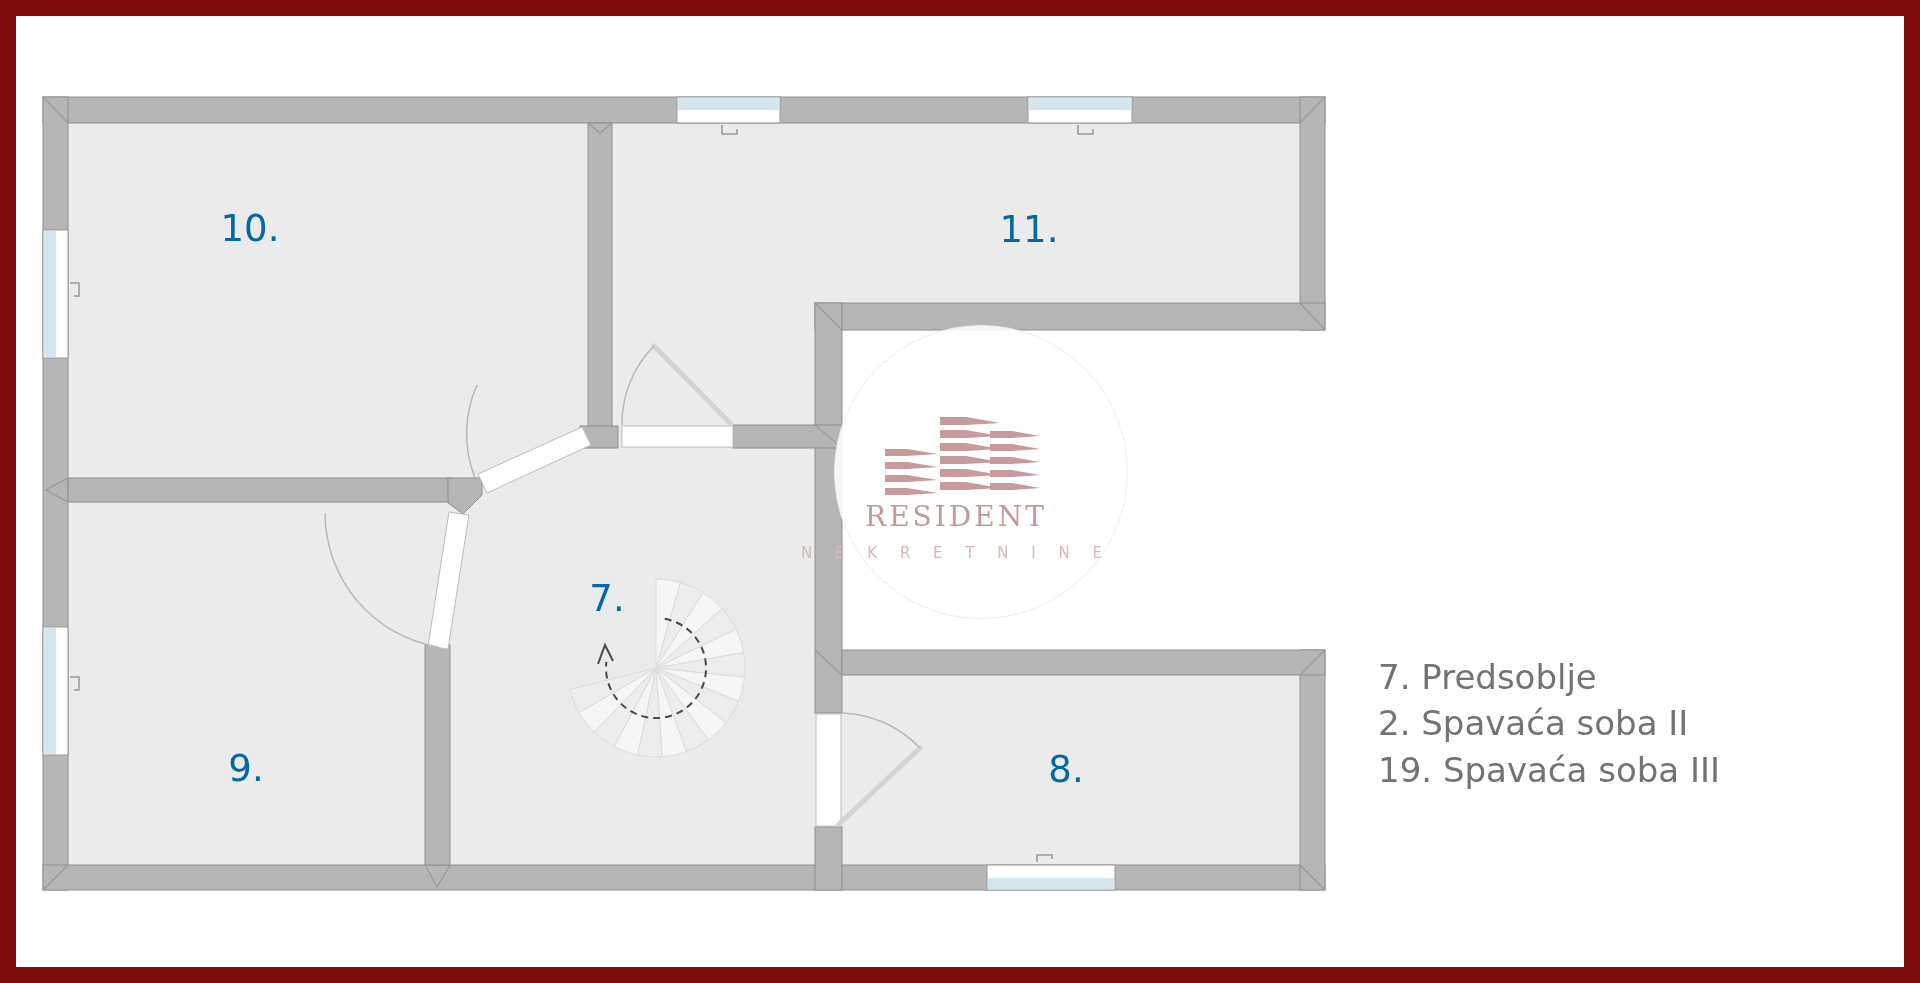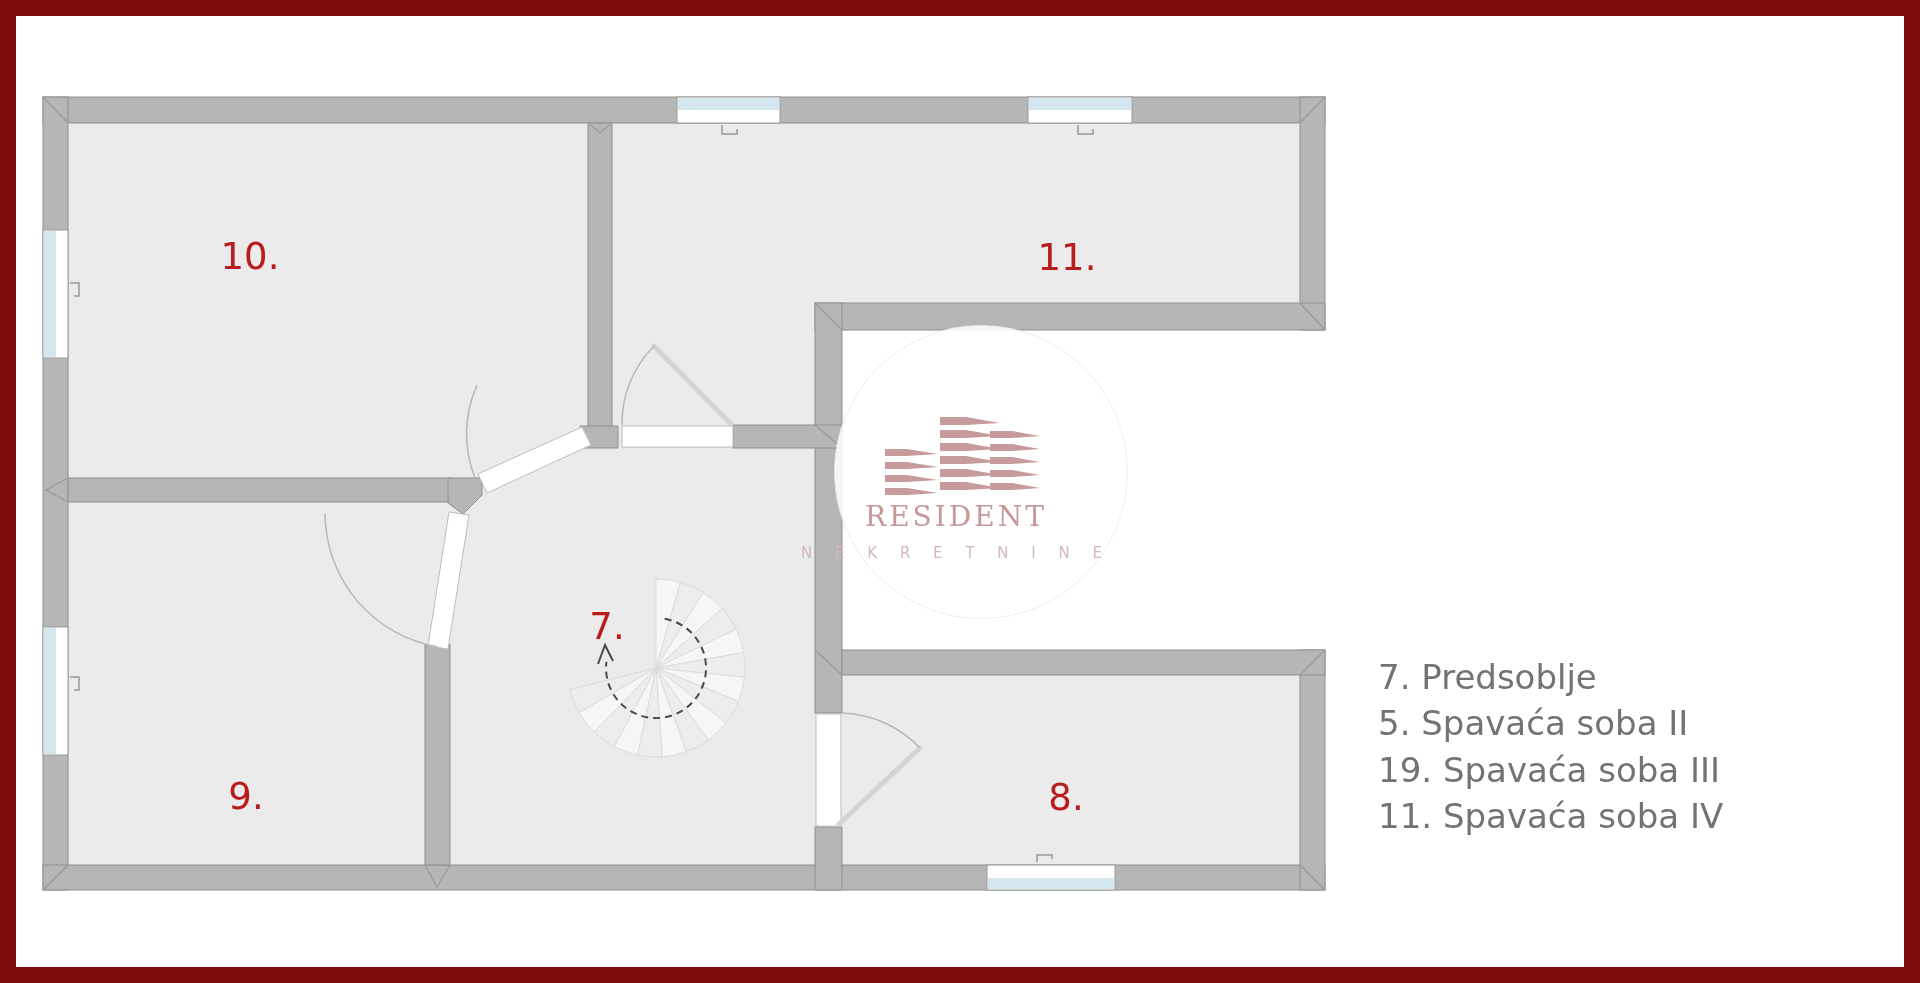--- a/index.html
+++ b/index.html
@@ -11,27 +11,26 @@
   .frame{
     position:absolute;inset:0;
     border:16px solid var(--frame-red,#7d0b0b);
     box-sizing:border-box;
     pointer-events:none;
     z-index:50;
   }
   #plan-svg{position:absolute;left:0;top:0;width:1920px;height:983px;z-index:1;}
   .room-label{
     position:absolute;z-index:10;
-    font-size:37px;line-height:1;color:#b91c1c;
+    font-size:37px;line-height:1;color:#0369a1;
     width:120px;margin-left:-60px;text-align:center;
     font-family:"DejaVu Sans", sans-serif;
-    margin-top:28px;
   }
   #label-r10{left:250px;top:210px;}
-  #label-r11{left:1067px;top:211px;}
+  #label-r11{left:1029px;top:211px;}
   #label-r7{left:607px;top:580px;}
   #label-r9{left:246px;top:750px;}
   #label-r8{left:1066px;top:751px;}
   .legend{
     position:absolute;left:1378px;top:654px;z-index:10;
     font-size:34px;line-height:46.3px;color:#737373;
     white-space:nowrap;
   }
   .watermark-text{
     position:absolute;z-index:6;text-align:center;
@@ -217,16 +216,15 @@
 <div class="watermark-text" id="wm-sub">N E K R E T N I N E</div>
 
 <div class="room-label" id="label-r10">10.</div>
 <div class="room-label" id="label-r11">11.</div>
 <div class="room-label" id="label-r7">7.</div>
 <div class="room-label" id="label-r9">9.</div>
 <div class="room-label" id="label-r8">8.</div>
 
 <div class="legend">
   <div>7. Predsoblje</div>
-  <div>5. Spavaća soba II</div>
+  <div>2. Spavaća soba II</div>
   <div>19. Spavaća soba III</div>
-  <div>11. Spavaća soba IV</div>
 </div>
 
 </body></html>

